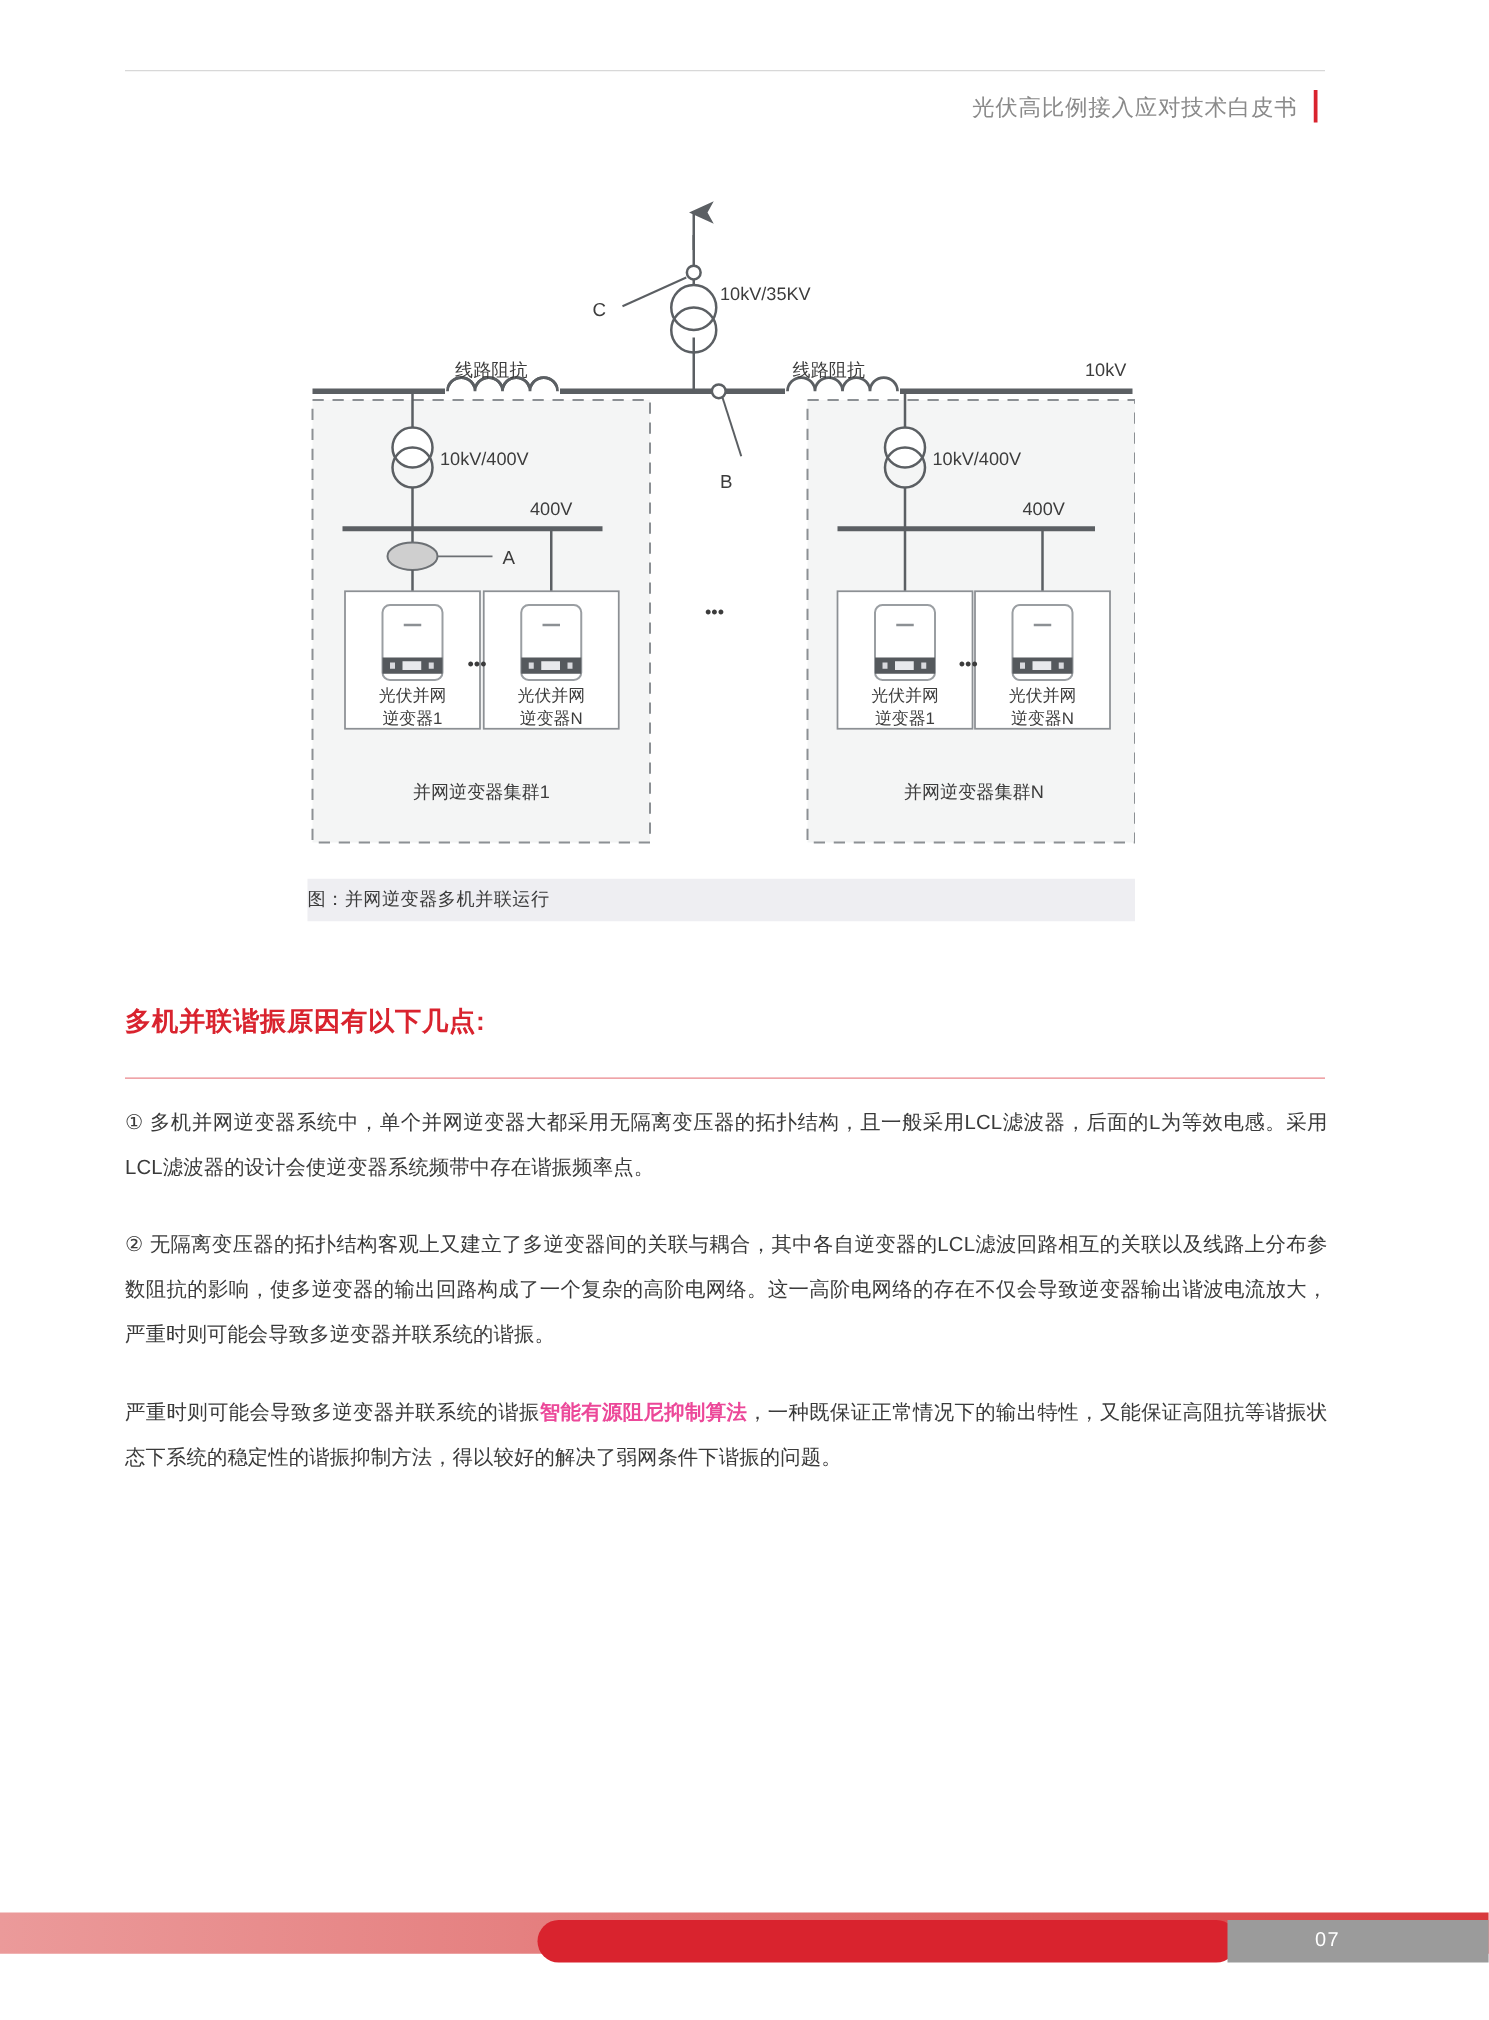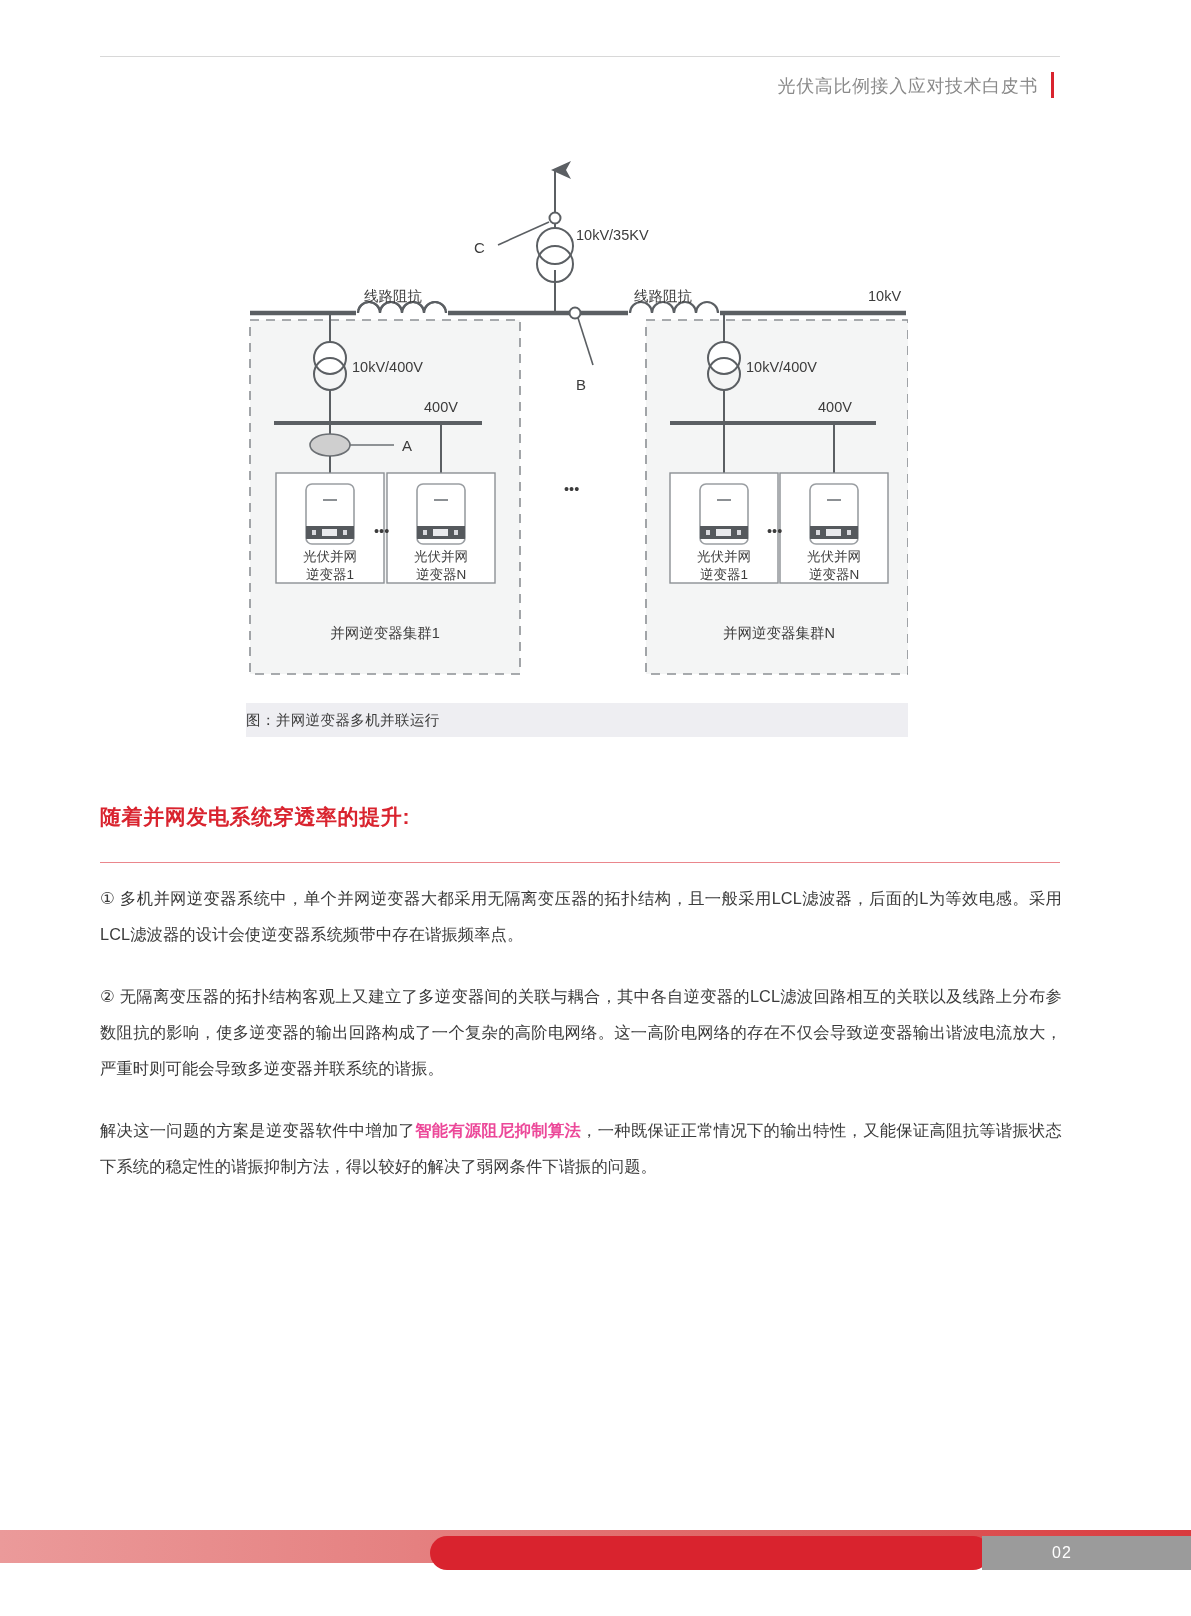--- a/index.html
+++ b/index.html
@@ -312,25 +312,25 @@
     <text class="diag-label" x="533" y="478" text-anchor="middle" font-size="16">并网逆变器集群N</text>
 
     <text class="diag-label" x="318" y="334" fill="#6c7074" font-size="19">•••</text>
   </svg>
 </div>
 
 <div class="caption-bar">
   <div class="caption-text">图：并网逆变器多机并联运行</div>
 </div>
 
-<div class="section-heading">随着并网发电系统穿透率的提升:</div>
+<div class="section-heading">多机并联谐振原因有以下几点:</div>
 <div class="heading-rule"></div>
 
 <div class="body">
   <p class="para">① 多机并网逆变器系统中，单个并网逆变器大都采用无隔离变压器的拓扑结构，且一般采用LCL滤波器，后面的L为等效电感。采用LCL滤波器的设计会使逆变器系统频带中存在谐振频率点。</p>
   <p class="para">② 无隔离变压器的拓扑结构客观上又建立了多逆变器间的关联与耦合，其中各自逆变器的LCL滤波回路相互的关联以及线路上分布参数阻抗的影响，使多逆变器的输出回路构成了一个复杂的高阶电网络。这一高阶电网络的存在不仅会导致逆变器输出谐波电流放大，严重时则可能会导致多逆变器并联系统的谐振。</p>
-  <p class="para"><span>解决这一问题的方案是逆变器软件中增加了</span><b>智能有源阻尼抑制算法</b><span>，一种既保证正常情况下的输出特性，又能保证高阻抗等谐振状态下系统的稳定性的谐振抑制方法，得以较好的解决了弱网条件下谐振的问题。</span></p>
+  <p class="para"><span>严重时则可能会导致多逆变器并联系统的谐振</span><b>智能有源阻尼抑制算法</b><span>，一种既保证正常情况下的输出特性，又能保证高阻抗等谐振状态下系统的稳定性的谐振抑制方法，得以较好的解决了弱网条件下谐振的问题。</span></p>
 </div>
 
 <div class="footer-bar"></div>
 <div class="footer-red"></div>
 <div class="footer-gray"></div>
-<div class="footer-page">02</div>
+<div class="footer-page">07</div>
 
 </body></html>

